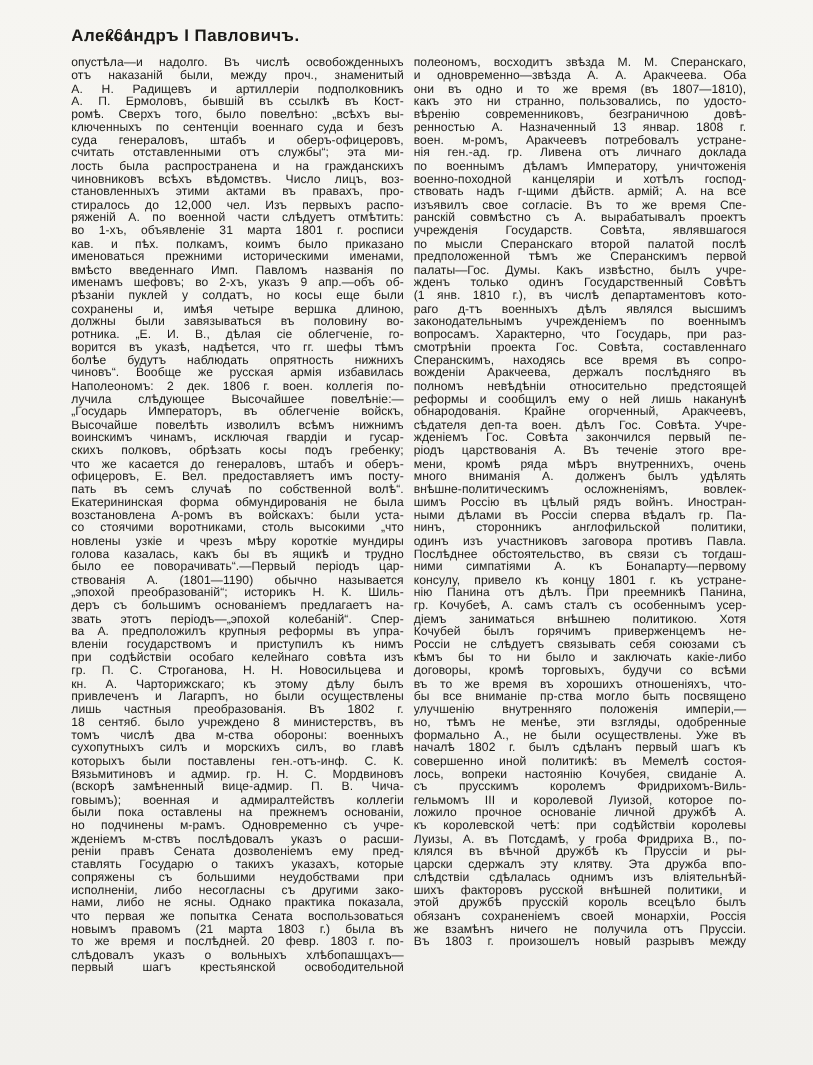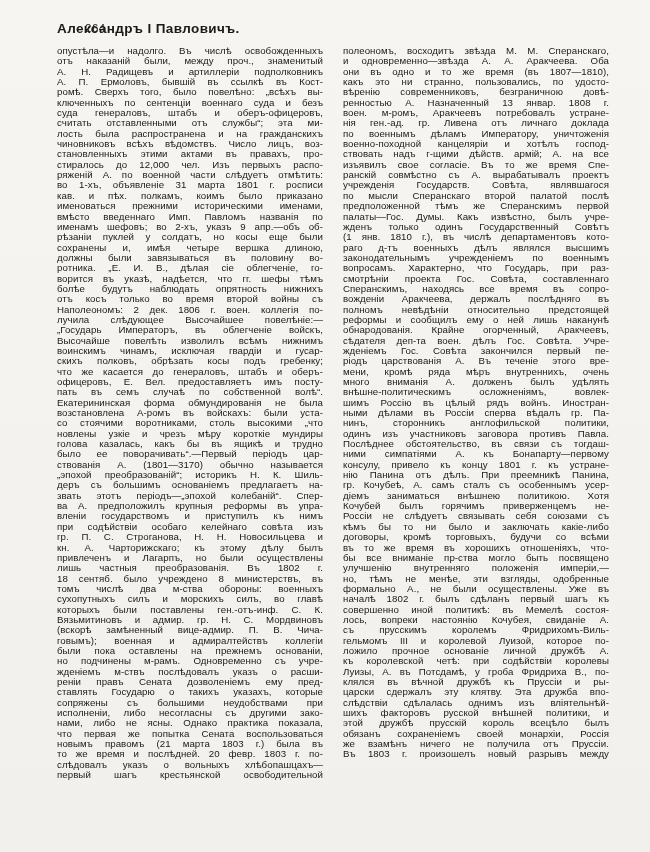--- a/index.html
+++ b/index.html
@@ -43,21 +43,21 @@
     font-weight: bold;
     font-size: 13.5px;
     letter-spacing: 0.4px;
   }
   .text-columns {
     position: absolute;
     top: 46px;
     left: 57px;
     width: 540px;
     display: flex;
-    gap: 20px;
+    gap: 8px;
   }
   .column {
     width: 266px;
     flex: 0 0 266px;
   }
   .line {
     font-size: 9.7px;
     line-height: 10.35px;
     height: 10.35px;
     text-align: justify;
@@ -102,37 +102,37 @@
         <div class="line">кав. и пѣх. полкамъ, коимъ было приказано</div>
         <div class="line">именоваться прежними историческими именами,</div>
         <div class="line">вмѣсто введеннаго Имп. Павломъ названія по</div>
         <div class="line">именамъ шефовъ; во 2-хъ, указъ 9 апр.—объ об-</div>
         <div class="line">рѣзаніи пуклей у солдатъ, но косы еще были</div>
         <div class="line">сохранены и, имѣя четыре вершка длиною,</div>
         <div class="line">должны были завязываться въ половину во-</div>
         <div class="line">ротника. „Е. И. В., дѣлая сіе облегченіе, го-</div>
         <div class="line">ворится въ указѣ, надѣется, что гг. шефы тѣмъ</div>
         <div class="line">болѣе будутъ наблюдать опрятность нижнихъ</div>
-        <div class="line">отъ косъ только во время второй войны съ</div>
+        <div class="line">чиновъ“. Вообще же русская армія избавилась</div>
         <div class="line">Наполеономъ: 2 дек. 1806 г. воен. коллегія по-</div>
         <div class="line">лучила слѣдующее Высочайшее повелѣніе:—</div>
         <div class="line">„Государь Императоръ, въ облегченіе войскъ,</div>
         <div class="line">Высочайше повелѣть изволилъ всѣмъ нижнимъ</div>
         <div class="line">воинскимъ чинамъ, исключая гвардіи и гусар-</div>
         <div class="line">скихъ полковъ, обрѣзать косы подъ гребенку;</div>
         <div class="line">что же касается до генераловъ, штабъ и оберъ-</div>
         <div class="line">офицеровъ, Е. Вел. предоставляетъ имъ посту-</div>
         <div class="line">пать въ семъ случаѣ по собственной волѣ“.</div>
         <div class="line">Екатерининская форма обмундированія не была</div>
         <div class="line">возстановлена А-ромъ въ войскахъ: были уста-</div>
         <div class="line">со стоячими воротниками, столь высокими „что</div>
         <div class="line">новлены узкіе и чрезъ мѣру короткіе мундиры</div>
         <div class="line">голова казалась, какъ бы въ ящикѣ и трудно</div>
         <div class="line">было ее поворачивать“.—Первый періодъ цар-</div>
-        <div class="line">ствованія А. (1801—3170) обычно называется</div>
+        <div class="line">ствованія А. (1801—1190) обычно называется</div>
         <div class="line">„эпохой преобразованій“; историкъ Н. К. Шиль-</div>
         <div class="line">деръ съ большимъ основаніемъ предлагаетъ на-</div>
         <div class="line">звать этотъ періодъ—„эпохой колебаній“. Спер-</div>
         <div class="line">ва А. предположилъ крупныя реформы въ упра-</div>
         <div class="line">вленіи государствомъ и приступилъ къ нимъ</div>
         <div class="line">при содѣйствіи особаго келейнаго совѣта изъ</div>
         <div class="line">гр. П. С. Строганова, Н. Н. Новосильцева и</div>
         <div class="line">кн. А. Чарторижскаго; къ этому дѣлу былъ</div>
         <div class="line">привлеченъ и Лагарпъ, но были осуществлены</div>
         <div class="line">лишь частныя преобразованія. Въ 1802 г.</div>

